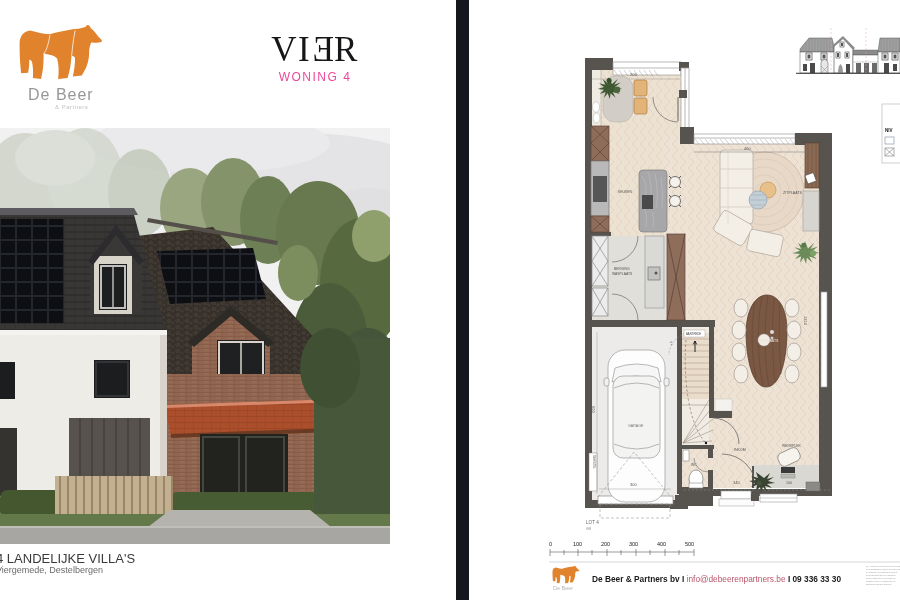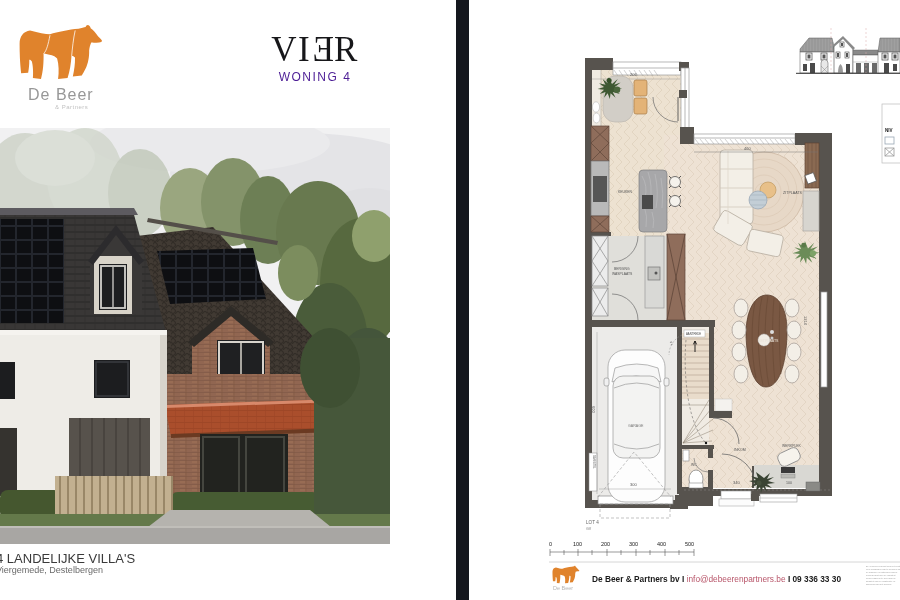--- a/index.html
+++ b/index.html
@@ -16,21 +16,21 @@
       <path fill="#E0832C" d="M8,25 C8,17 12,12 19,11 C28,13.5 35,15 40,15 C48,12.5 60,10 70,9.2 C73,8.6 76,7.8 77.5,7.4 C77.8,5.7 79.3,5.0 80.5,5.4 C81.8,5.9 82.6,7.0 82.8,8.6 C85.5,10.6 88.5,13.8 90.5,17.0 C92.8,19.2 94.6,20.8 94.7,21.9 C94.7,23.0 93.4,23.5 91.6,23.6 C88.6,23.9 85.8,23.9 83.4,23.8 C82.2,26.5 81.6,29 81.2,32 C81.5,38.5 80,46 77.5,51 C76,54 74.5,56.5 73.5,58.5 L64,59.5 C65.5,53 66.5,46 66.3,39.5 C65.2,38.2 64,37.6 62.6,38 C62.2,45.5 60.8,54.5 58.5,61 L48.5,62 C49.5,55 49.3,47 47.5,40.5 C45.5,38.8 43.5,37.6 42,37.2 C38.5,36.4 35.5,35.7 33.2,35 C33.5,43.5 32.8,54.5 30.5,62 L22,61 C22.5,54.5 22,47.5 20.8,43.5 C20,42.3 19,41.5 18.2,41.8 C18.3,46.5 17.8,51.5 17,55.5 L9.6,56 C9,50.5 8.5,44.5 8.3,39.5 C8.1,34.5 8,29.5 8,25 Z"></path>
       <path fill="none" stroke="#ffffff" stroke-width="0.8" d="M40,16 C38,26 36.5,32 33.5,35.2"></path>
       <path fill="none" stroke="#ffffff" stroke-width="0.8" d="M66.5,11 C64.5,20 63.5,30 62.8,38"></path>
     </g>
     <text x="16" y="81" font-size="16" fill="#979797" letter-spacing="1">De Beer</text>
     <text x="43" y="90" font-size="6" fill="#c2c2c2" letter-spacing="0.5">&amp; Partners</text>
   </svg>
 
   <div class="abs" style="left:240px;top:30px;width:150px;text-align:center;white-space:nowrap;">
     <div style="font-family:'Liberation Serif',serif;font-size:35px;letter-spacing:1.5px;color:#17171a;">VI<span style="display:inline-block;transform:scaleX(-1);">E</span>R</div>
-    <div style="font-size:12px;color:#4c1d95;letter-spacing:1.5px;margin-top:0px;">WONING 4</div>
+    <div style="font-size:12px;color:#ec4899;letter-spacing:1.5px;margin-top:0px;">WONING 4</div>
   </div>
 
   <svg class="abs" style="left:0;top:128px;" width="390" height="416" viewBox="0 0 390 416">
     <defs>
       <pattern id="brick" width="12" height="4" patternUnits="userSpaceOnUse">
         <rect width="12" height="4" fill="#916651"></rect>
         <line x1="0" y1="0" x2="12" y2="0" stroke="#74503e" stroke-width="0.8"></line>
         <line x1="6" y1="0" x2="6" y2="4" stroke="#7e573f" stroke-width="0.6"></line>
         <rect x="0" y="1" width="5" height="2" fill="#a07257" opacity="0.5"></rect>
       </pattern>

